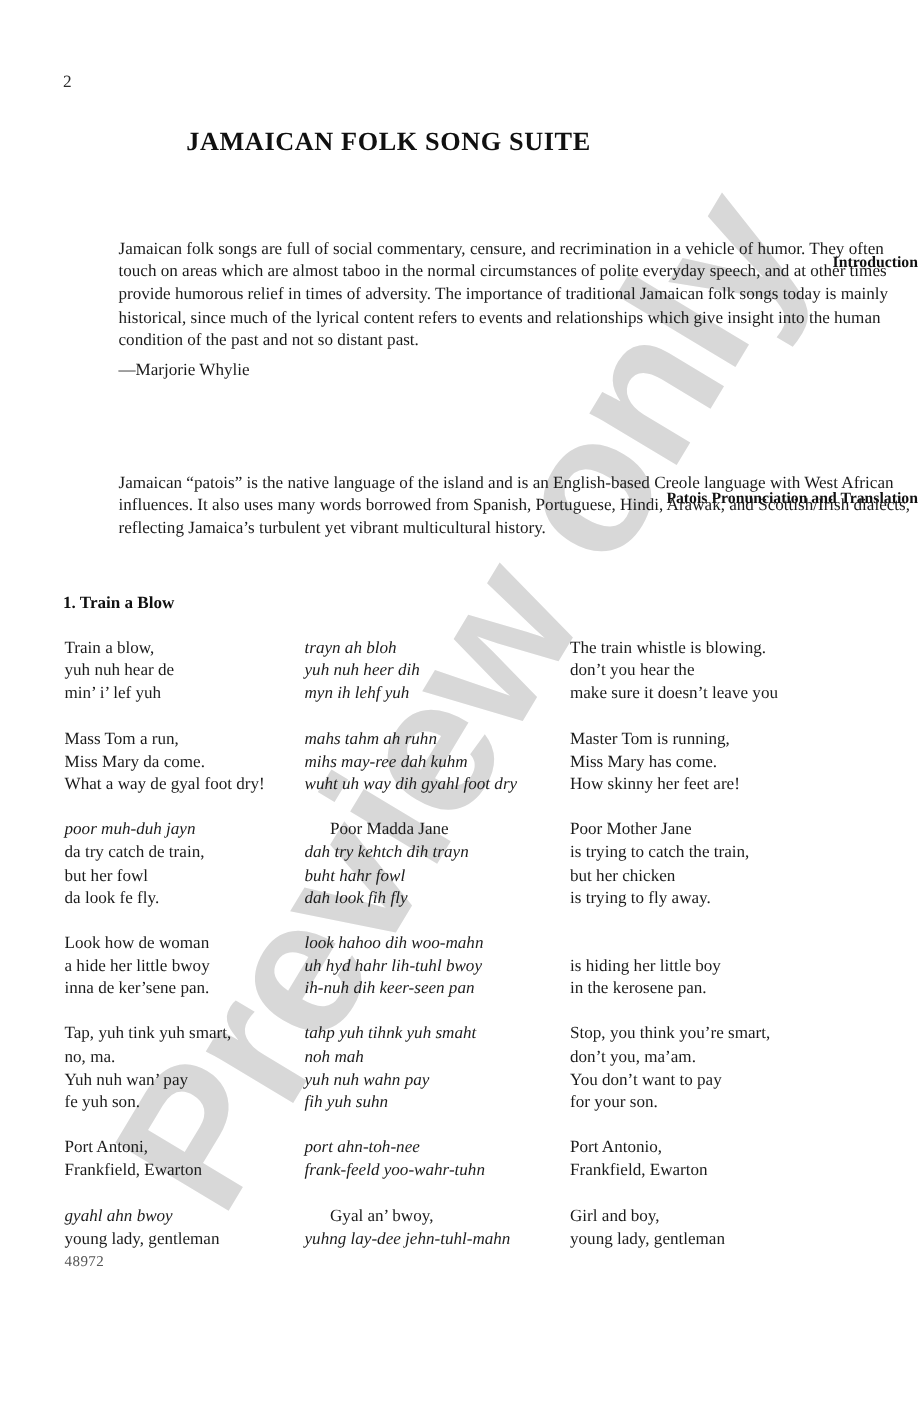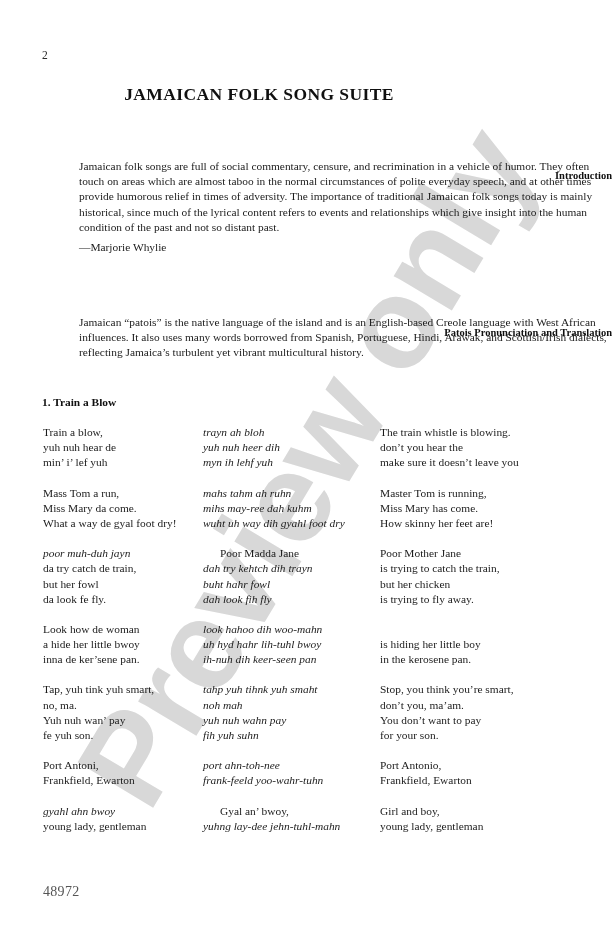--- a/index.html
+++ b/index.html
@@ -137,22 +137,22 @@
     flex: 0 0 177px;
     font-style: italic;
   }
   .col-trans {
     flex: 1 1 auto;
   }
 
   .footer-code {
     position: absolute;
     left: 43px;
-    top: 884px;
-    font-size: 14px;
+    top: 836px;
+    font-size: 10px;
     color: #555555;
     letter-spacing: 0.3px;
   }
 </style>
 </head>
 <body>
 
 <div class="page">
 
   <div class="watermark">

